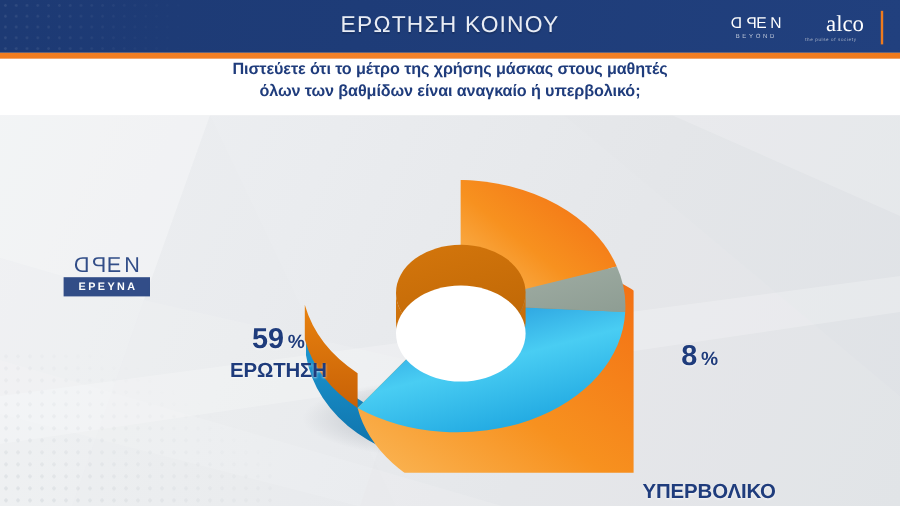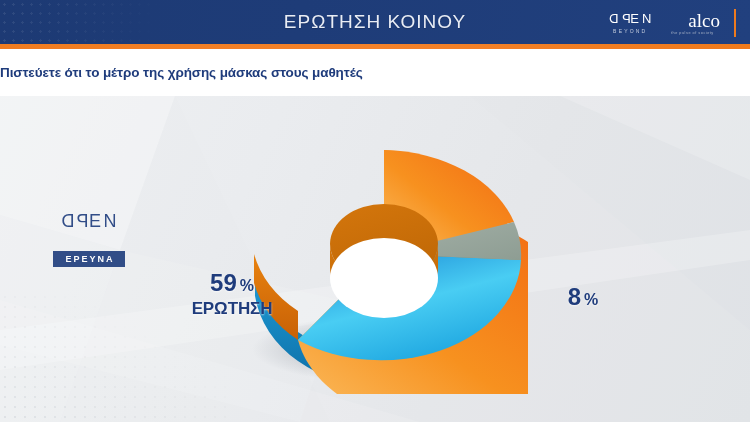--- a/index.html
+++ b/index.html
@@ -53,21 +53,21 @@
     color:#e9edf5; font-size:19px; letter-spacing:1.0px; font-weight:400;
     text-shadow:0 1px 1px rgba(0,0,0,.18);
   }
   .orange-rule {
     position:absolute; left:0; top:44px; width:750px; height:5px;
     background:linear-gradient(90deg,#f07c1f 0%,#f4822a 50%,#ef7a1c 100%);
   }
   .subheader {
     position:absolute; left:0; top:49px; width:750px; height:47px;
     background:#ffffff;
-    display:flex; flex-direction:row; align-items:center; justify-content:flex-start;
+    display:flex; flex-direction:column; align-items:center; justify-content:flex-start;
   }
   .subheader .q-line {
     color:#1f3c7c; font-size:13.5px; font-weight:bold; line-height:18px;
     letter-spacing:-0.1px; white-space:nowrap;
   }
 
   
   .logo-cluster {
     position:absolute; right:14px; top:8px; height:30px;
     display:flex; align-items:center; gap:10px;
@@ -98,21 +98,21 @@
     position:absolute; left:36px; top:212px; width:106px;
     display:flex; flex-direction:column; align-items:center;
     opacity:.92;
   }
   .watermark .word {
     font-size:18px; letter-spacing:2.6px; color:#22407f; font-weight:300;
     line-height:19px; display:flex; align-items:center;
   }
   .watermark .word .g.flip { display:inline-block; transform:scaleX(-1); }
   .watermark .badge {
-    margin-top:20px; background:#22407f; color:#ffffff;
+    margin-top:0; background:#22407f; color:#ffffff;
     font-size:9px; letter-spacing:2.0px; font-weight:bold;
     padding:3px 10px 3px 12px;
   }
 
   
   .chart-wrap { position:absolute; left:0; top:96px; width:750px; height:326px;margin-top:40px; }
   .chart-svg { position:absolute; left:238px; top:8px; }
 
   
   .lbl { position:absolute; color:#1f3c7c; text-align:center; }
@@ -168,20 +168,21 @@
         <div class="sub">the pulse of society</div>
       </div>
       <div class="logo-divider"></div>
     </div>
   </div>
 
   <div class="orange-rule"></div>
 
   <div class="subheader">
     <div class="q-line">Πιστεύετε ότι το μέτρο της χρήσης μάσκας στους μαθητές</div>
+    <div class="q-line">όλων των βαθμίδων είναι αναγκαίο ή υπερβολικό;</div>
   </div>
 
   <div class="watermark">
     <div class="word">
       <span class="g flip">D</span>
         <span class="g flip">P</span>
         <span class="g">E</span>
         <span class="g">N</span>
     </div>
     <div class="badge">ΕΡΕΥΝΑ</div>
@@ -258,16 +259,17 @@
       <div class="name">ΕΡΩΤΗΣΗ</div>
     </div>
 
     <div class="lbl" id="lbl-dk">
       <div class="pct">
         <span>8</span><span class="sym">%</span>
       </div>
     </div>
 
     <div class="lbl" id="lbl-excessive">
+      <div class="name">ΥΠΕΡΒΟΛΙΚΟ</div>
     </div>
   </div>
 
 </div>
 
 </body></html>

